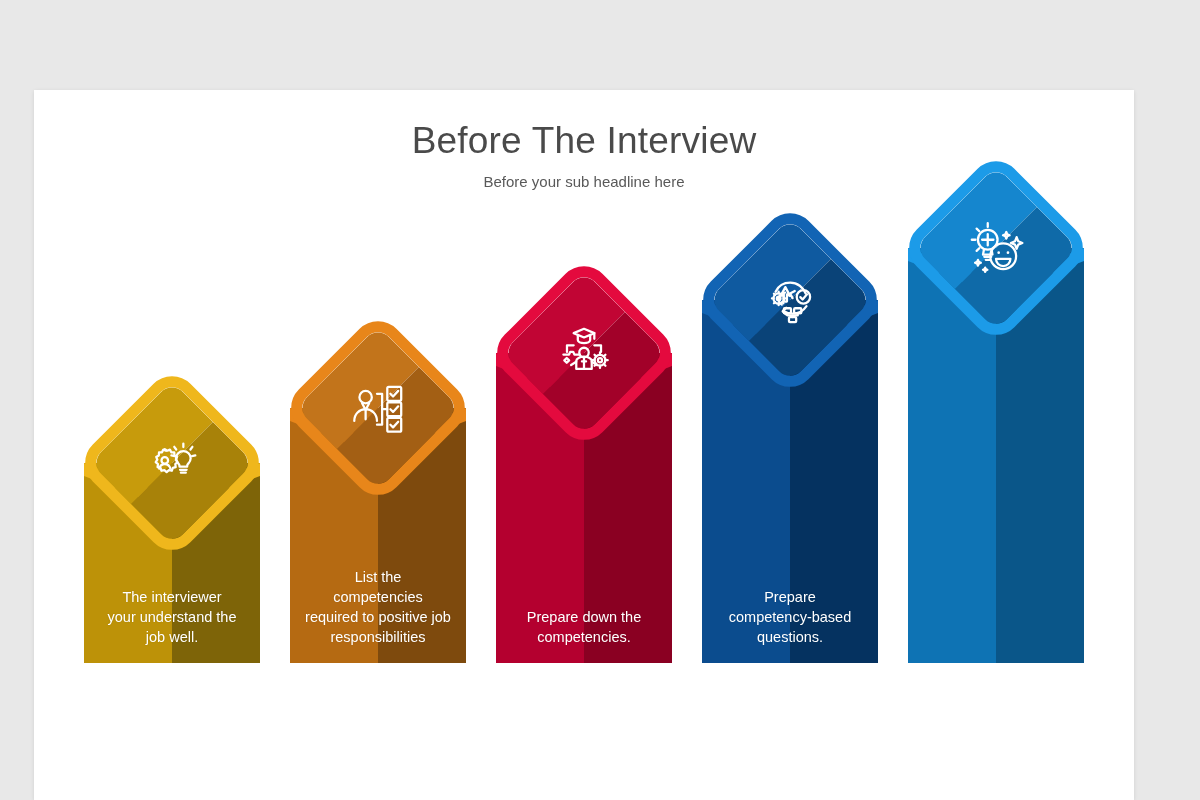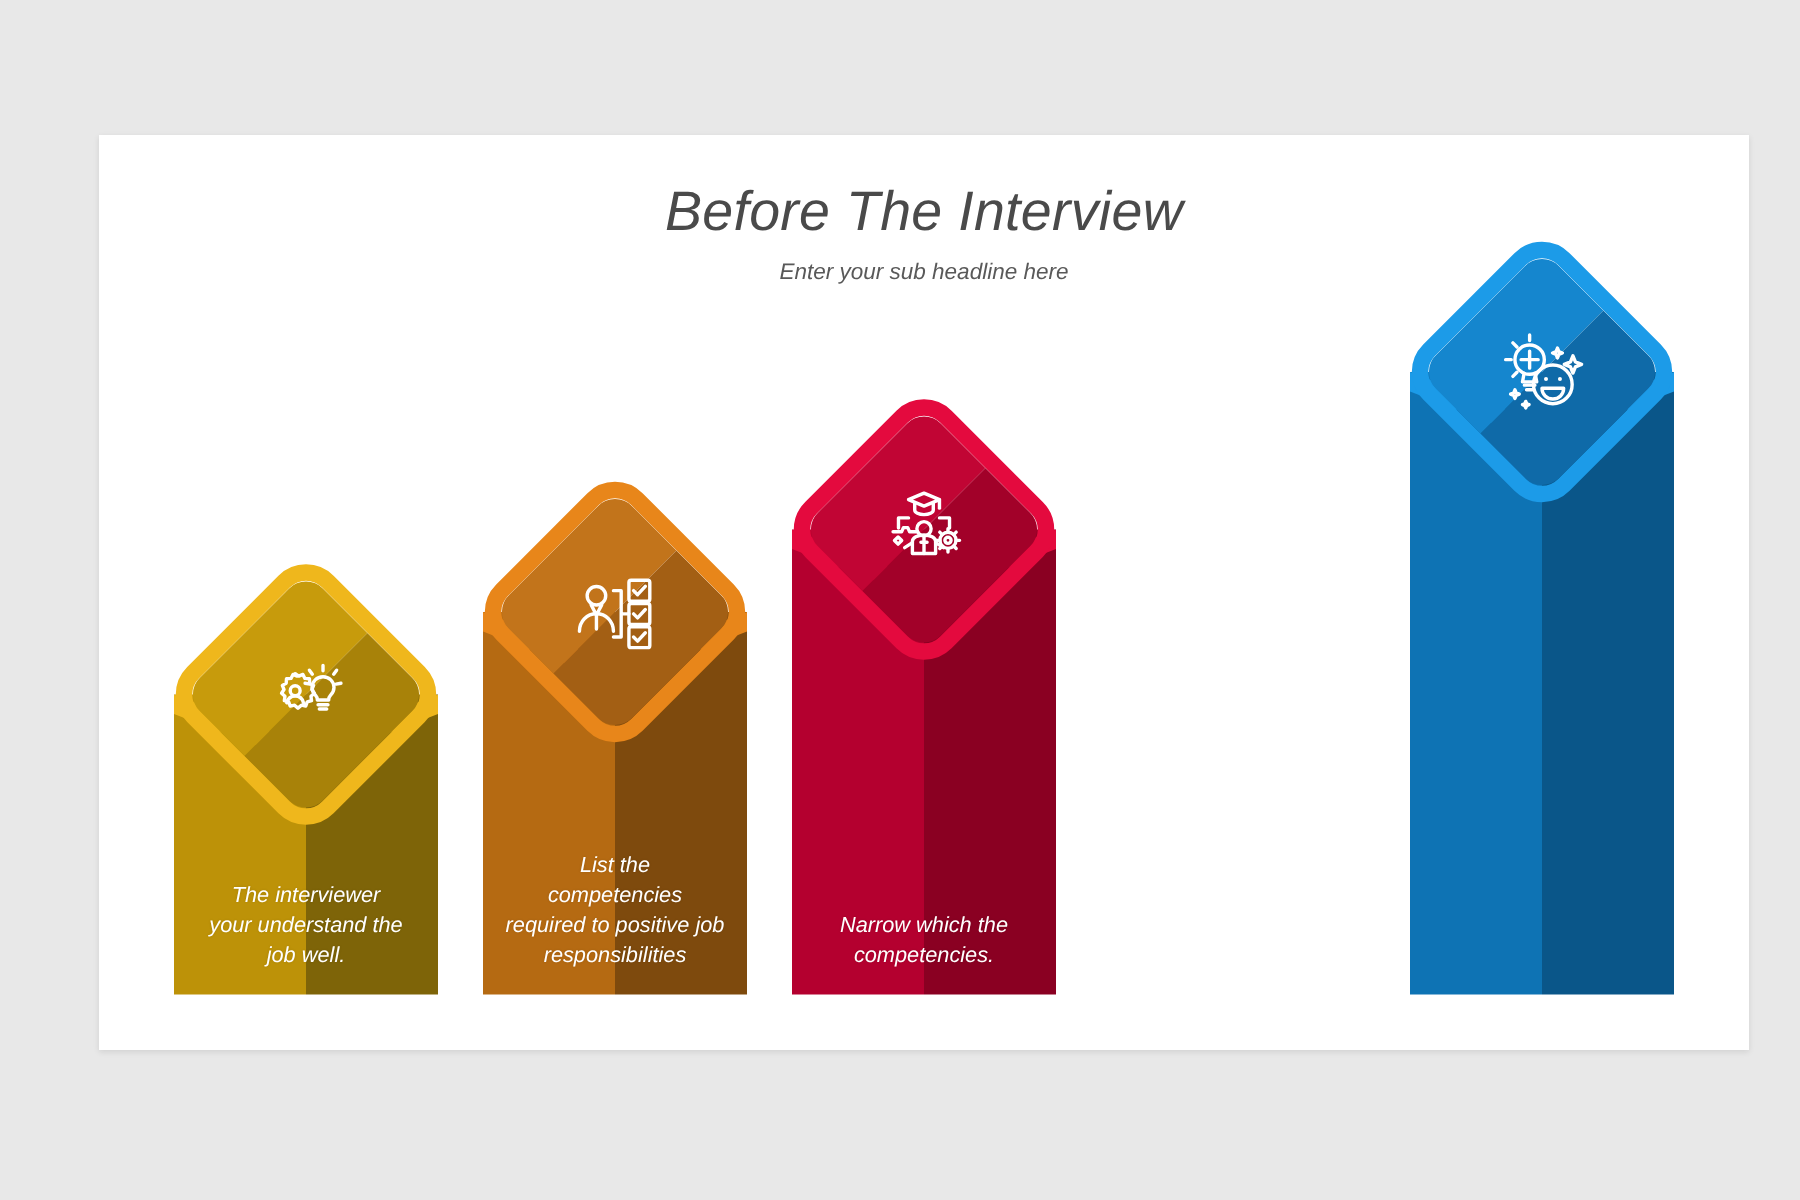--- a/index.html
+++ b/index.html
@@ -12,27 +12,26 @@
 
   body {
     background: #e8e8e8;
     font-family: "Liberation Sans", sans-serif;
     position: relative;
   }
 
   
   #slide-card {
     position: absolute;
-    left: 66px;
+    left: 34px;
     top: 90px;
     width: 1100px;
-    height: 610px;
+    height: 710px;
     background: #ffffff;
     box-shadow: 0 1px 4px rgba(0,0,0,0.10);
-    font-style: italic;
   }
 
   
   #page-title {
     position: absolute;
     left: 0;
     top: 29px;
     width: 100%;
     text-align: center;
     font-size: 37px;
@@ -148,21 +147,21 @@
     text-shadow: 0 0 2px rgba(0,0,0,0.12);
     white-space: pre-line;
   }
 </style>
 </head>
 <body>
 
 <div id="slide-card">
 
   <h1 id="page-title">Before The Interview</h1>
-  <div id="page-subtitle">Enter your sub headline here</div>
+  <div id="page-subtitle">Before your sub headline here</div>
 
   <div id="pillars">
       <div class="pillar" style="left: 50px; height: 200px;">
         <div class="pillar-body" style="height: 200px;">
           <div class="pillar-face-left" style="background: rgb(189, 146, 8);"></div>
           <div class="pillar-face-right" style="background: rgb(126, 100, 8);"></div>
         </div>
         <div class="pillar-chevron" style="top: 0px;">
           <svg viewBox="0 0 176 34" preserveAspectRatio="none">
             <path d="M0 0 L88 34 L176 0 L176 13 L88 47 L0 13 Z" fill="#EFB71C"></path>
@@ -216,32 +215,59 @@
       <div class="pillar" style="left: 462px; height: 310px;">
         <div class="pillar-body" style="height: 310px;">
           <div class="pillar-face-left" style="background: rgb(180, 0, 47);"></div>
           <div class="pillar-face-right" style="background: rgb(138, 0, 34);"></div>
         </div>
         <div class="pillar-chevron" style="top: 0px;">
           <svg viewBox="0 0 176 34" preserveAspectRatio="none">
             <path d="M0 0 L88 34 L176 0 L176 13 L88 47 L0 13 Z" fill="#E40A3E"></path>
           </svg>
         </div>
-        <div class="pillar-caption">Narrow which the
+        <div class="pillar-caption">Prepare down the
 competencies.</div>
         <div class="diamond-wrap" style="top: -98px;">
           <div class="diamond" style="border-color: rgb(228, 10, 62);">
             <div class="diamond-inner">
               <div class="dl" style="background: rgb(193, 5, 52);"></div>
               <div class="dr" style="background: rgb(162, 1, 41);"></div>
             </div>
           </div>
           <div class="diamond-icon">
             <svg viewBox="0 0 64 64">
               <use href="#ico-person-graduation-gear-icon"></use>
+            </svg>
+          </div>
+        </div>
+      </div>
+      <div class="pillar" style="left: 668px; height: 363px;">
+        <div class="pillar-body" style="height: 363px;">
+          <div class="pillar-face-left" style="background: rgb(11, 76, 142);"></div>
+          <div class="pillar-face-right" style="background: rgb(5, 50, 96);"></div>
+        </div>
+        <div class="pillar-chevron" style="top: 0px;">
+          <svg viewBox="0 0 176 34" preserveAspectRatio="none">
+            <path d="M0 0 L88 34 L176 0 L176 13 L88 47 L0 13 Z" fill="#1264B4"></path>
+          </svg>
+        </div>
+        <div class="pillar-caption">Prepare
+competency-based
+questions.</div>
+        <div class="diamond-wrap" style="top: -98px;">
+          <div class="diamond" style="border-color: rgb(18, 100, 180);">
+            <div class="diamond-inner">
+              <div class="dl" style="background: rgb(15, 90, 160);"></div>
+              <div class="dr" style="background: rgb(10, 67, 120);"></div>
+            </div>
+          </div>
+          <div class="diamond-icon">
+            <svg viewBox="0 0 64 64">
+              <use href="#ico-head-process-gear-icon"></use>
             </svg>
           </div>
         </div>
       </div>
       <div class="pillar" style="left: 874px; height: 415px;">
         <div class="pillar-body" style="height: 415px;">
           <div class="pillar-face-left" style="background: rgb(14, 115, 180);"></div>
           <div class="pillar-face-right" style="background: rgb(10, 86, 137);"></div>
         </div>
         <div class="pillar-chevron" style="top: 0px;">

